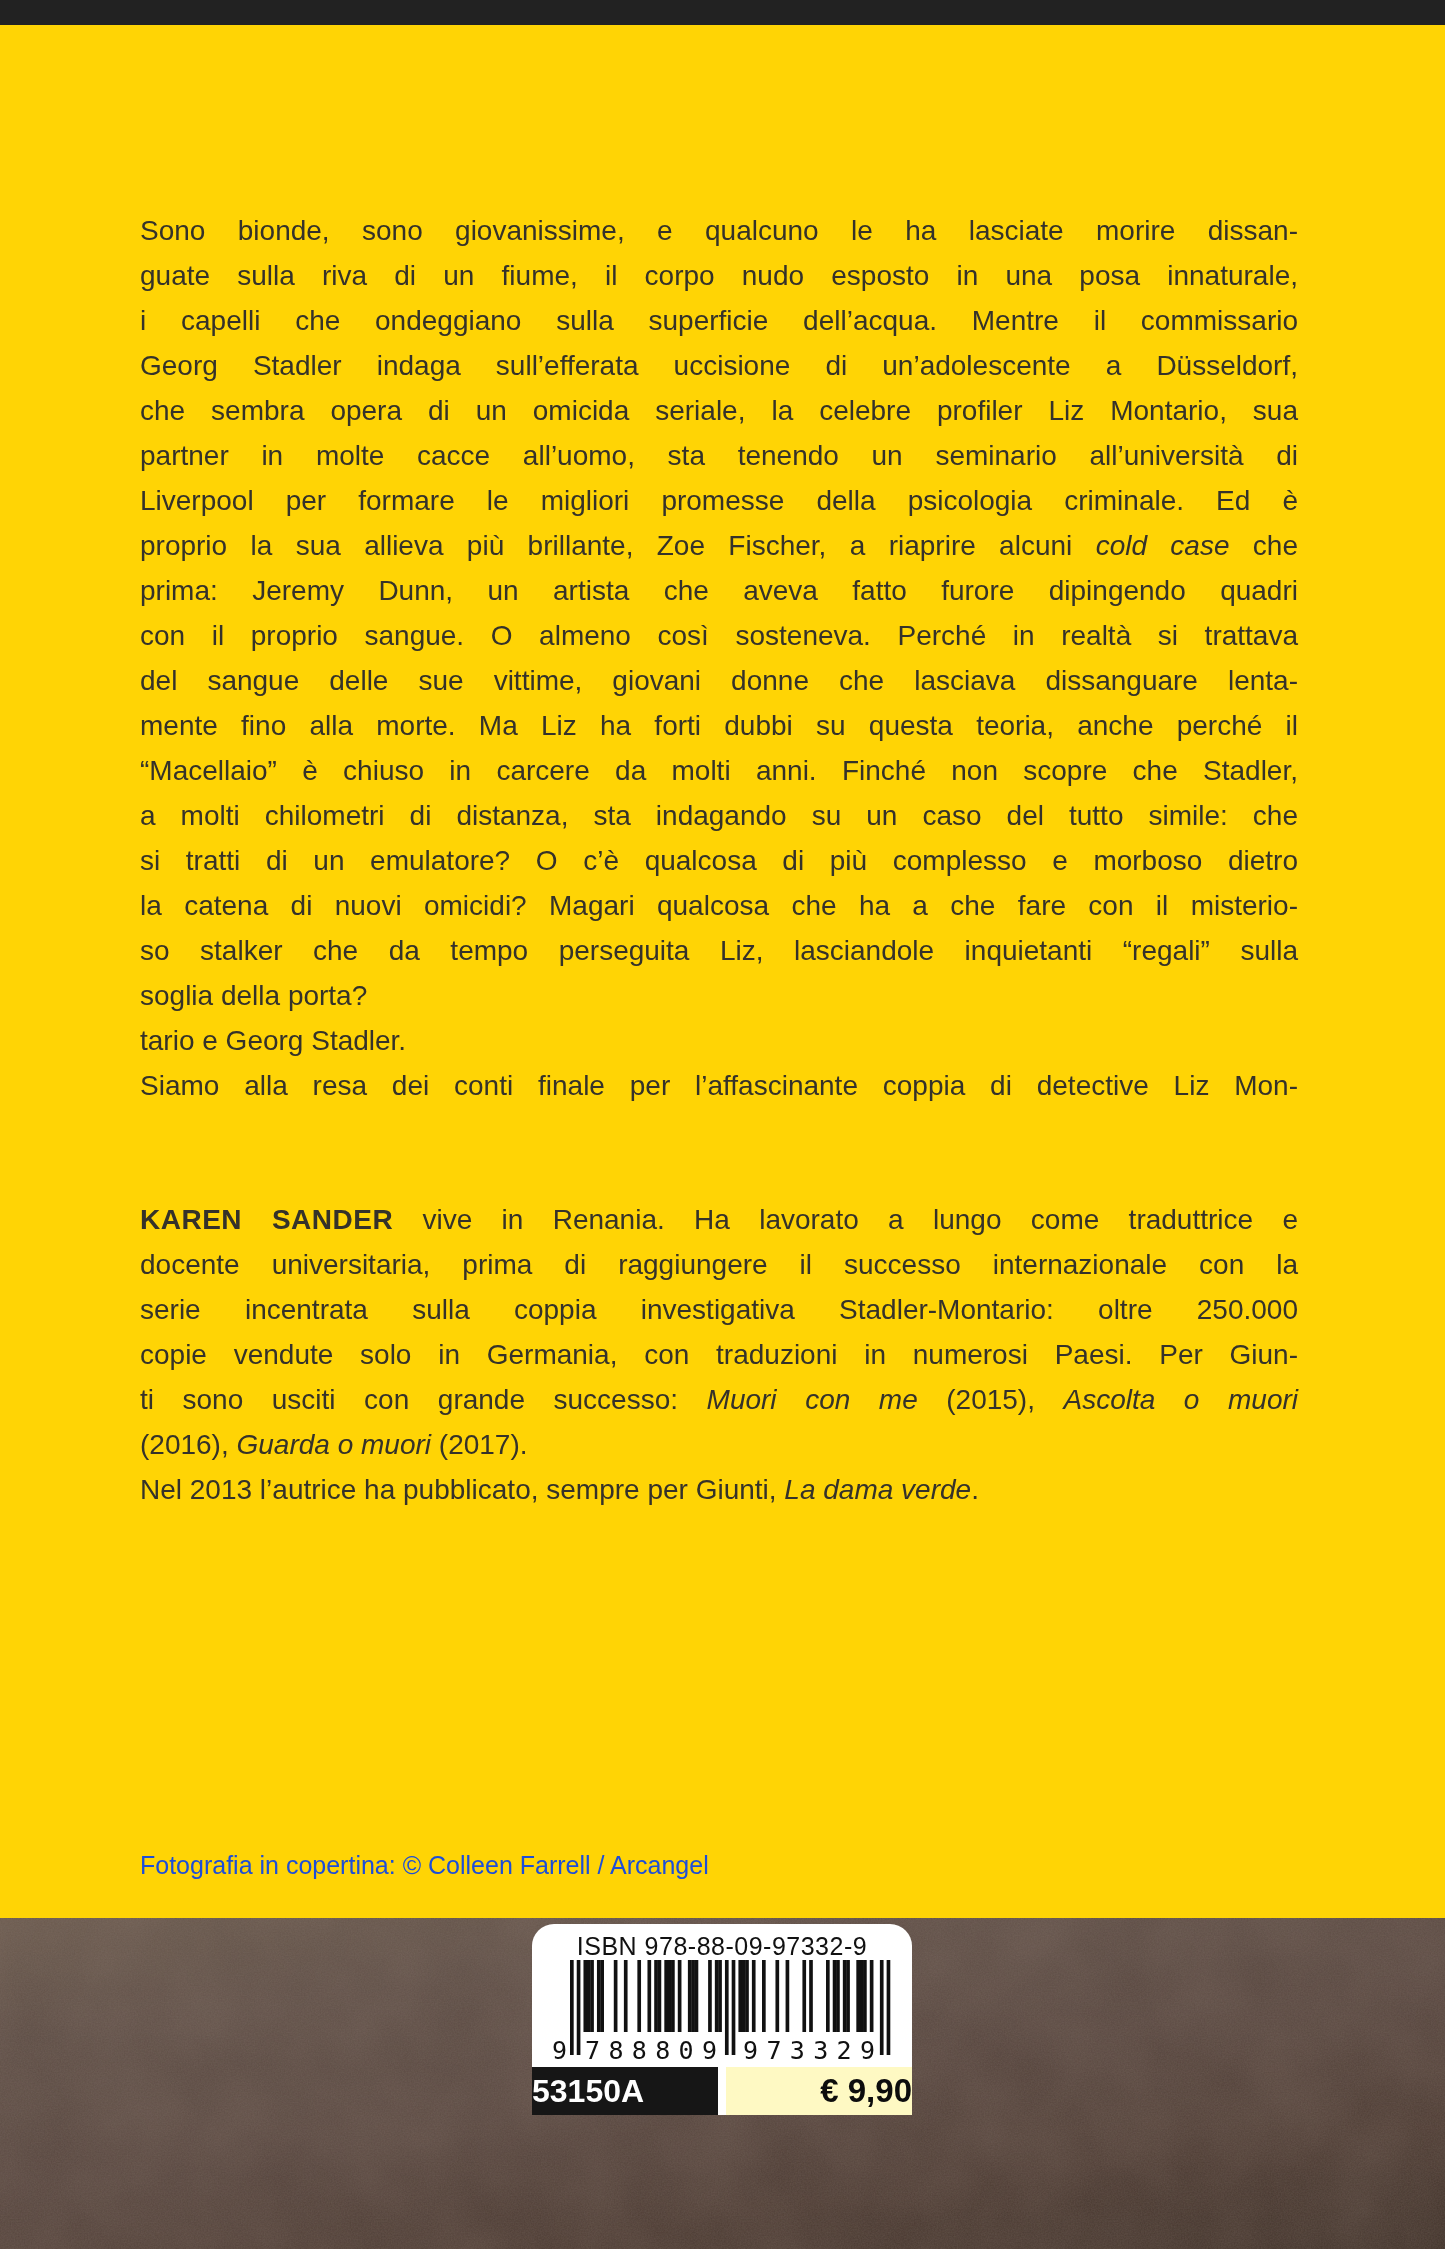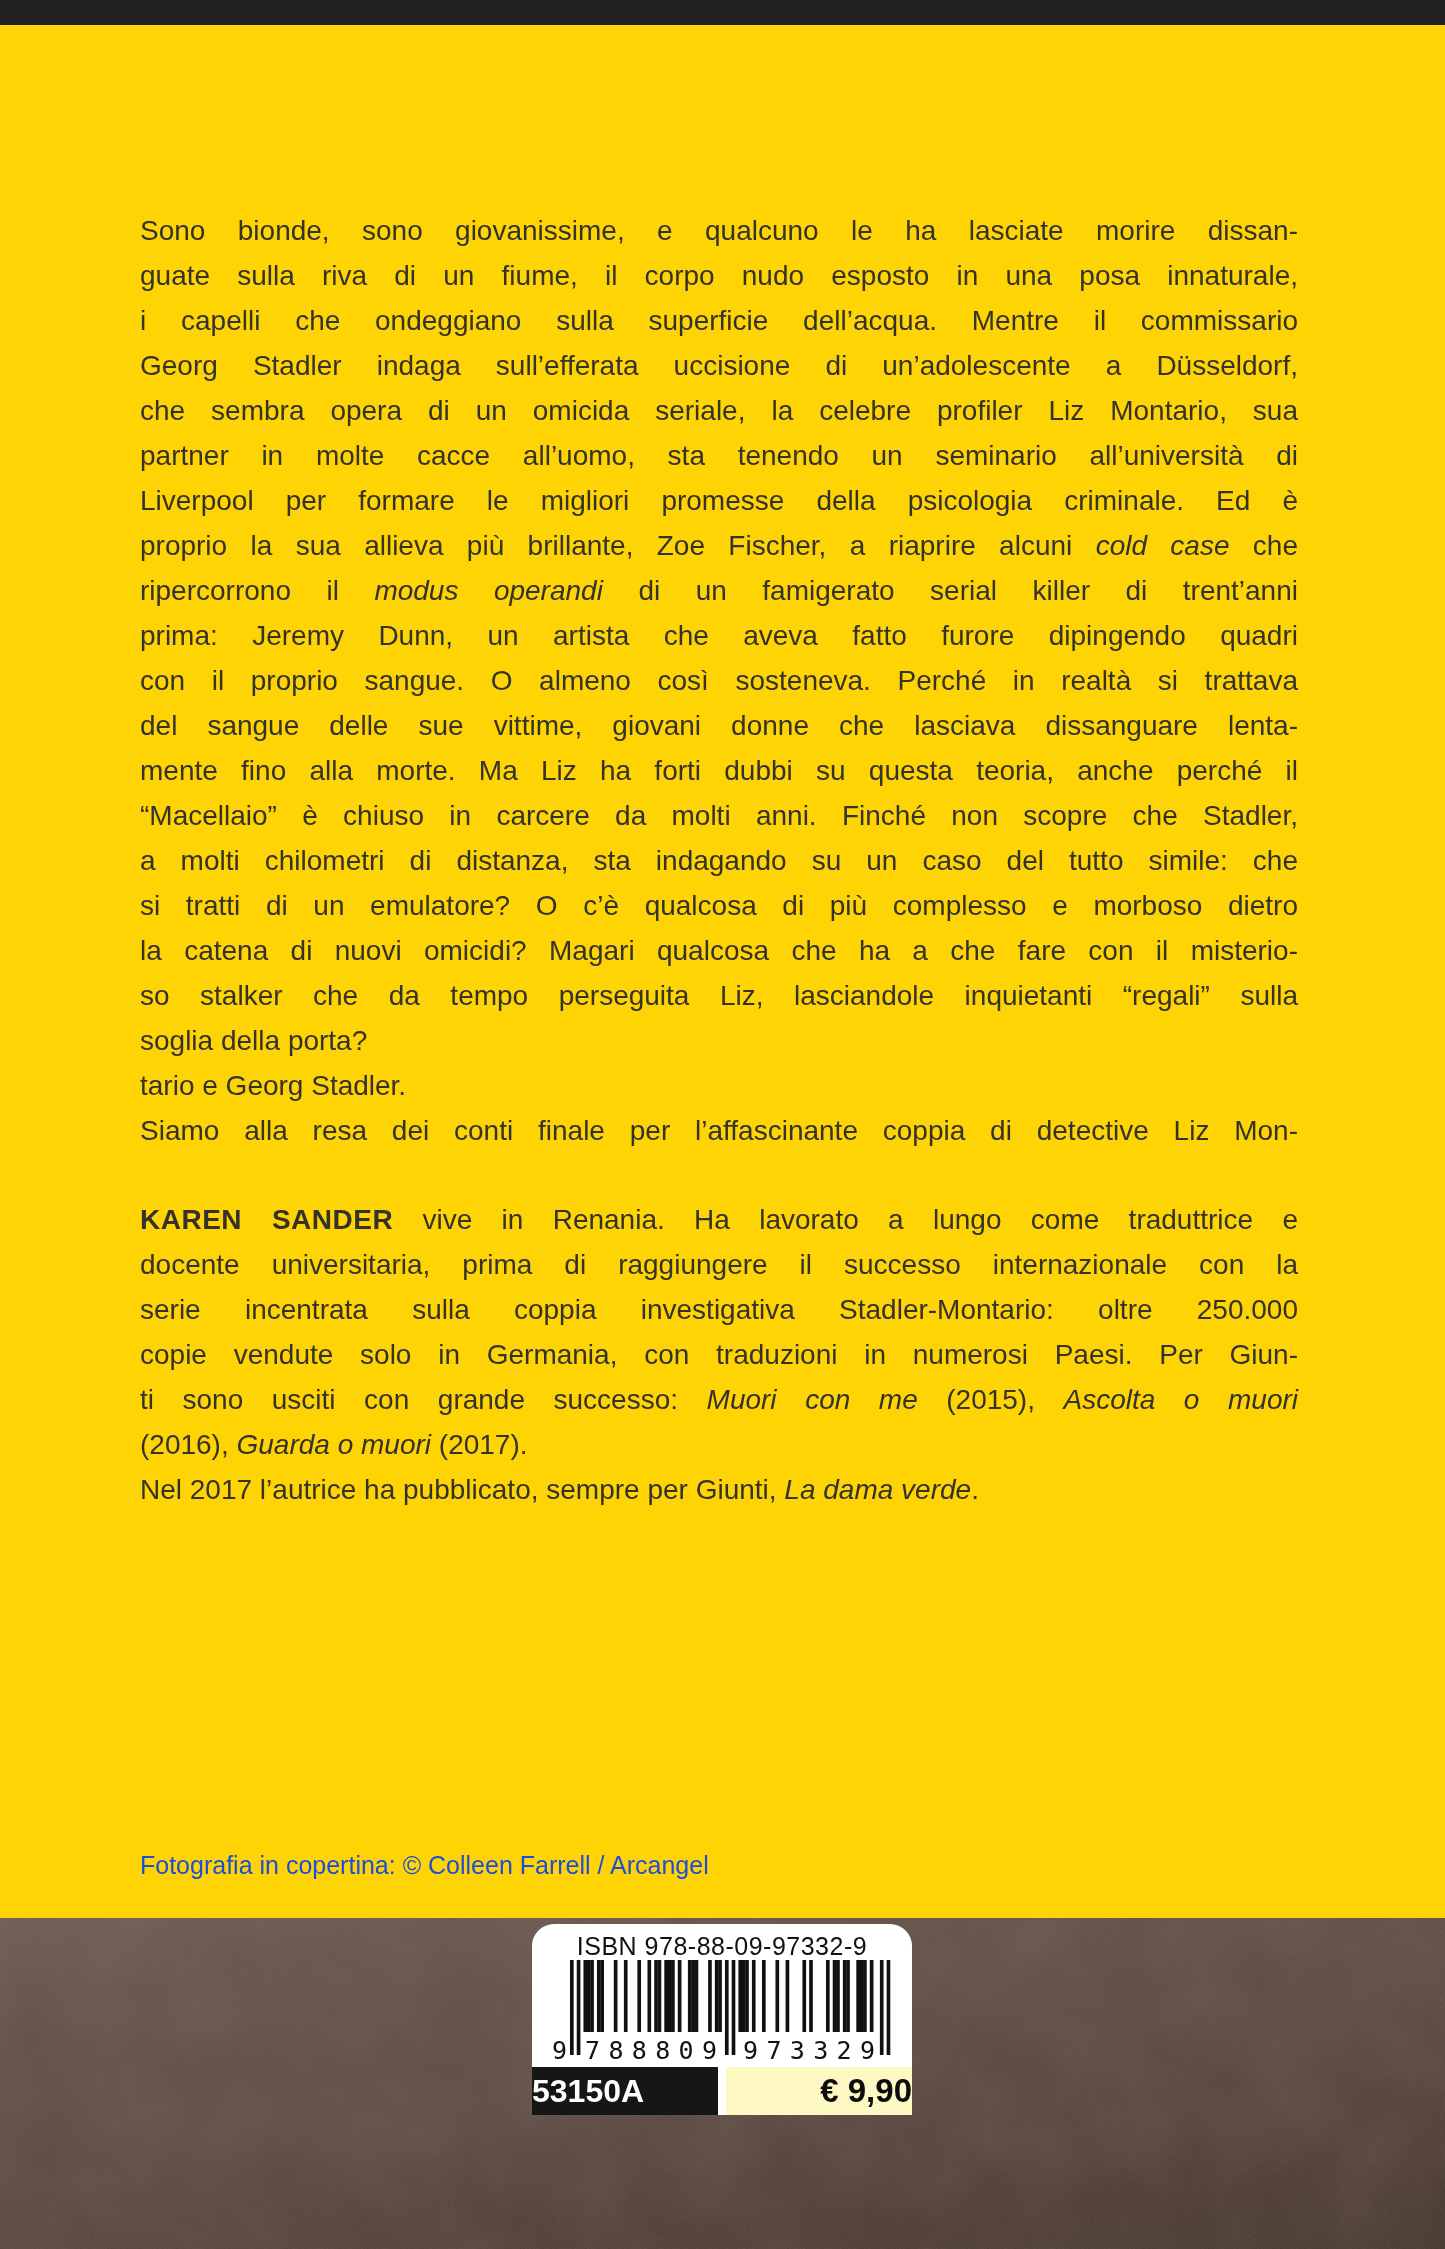--- a/index.html
+++ b/index.html
@@ -78,21 +78,20 @@
 
   <div class="textcol blurb">
       <div class="line just"><span>Sono bionde, sono giovanissime, e qualcuno le ha lasciate morire dissan-</span></div>
       <div class="line just"><span>guate sulla riva di un fiume, il corpo nudo esposto in una posa innaturale,</span></div>
       <div class="line just"><span>i capelli che ondeggiano sulla superficie dell’acqua. Mentre il commissario</span></div>
       <div class="line just"><span>Georg Stadler indaga sull’efferata uccisione di un’adolescente a Düsseldorf,</span></div>
       <div class="line just"><span>che sembra opera di un omicida seriale, la celebre profiler Liz Montario, sua</span></div>
       <div class="line just"><span>partner in molte cacce all’uomo, sta tenendo un seminario all’università di</span></div>
       <div class="line just"><span>Liverpool per formare le migliori promesse della psicologia criminale. Ed è</span></div>
       <div class="line just"><span>proprio la sua allieva più brillante, Zoe Fischer, a riaprire alcuni </span><span class="i">cold case</span><span> che</span></div>
-      <div class="line just"><span>ripercorrono il </span><span class="i">modus operandi</span><span> di un famigerato serial killer di trent’anni</span></div>
       <div class="line just"><span>prima: Jeremy Dunn, un artista che aveva fatto furore dipingendo quadri</span></div>
       <div class="line just"><span>con il proprio sangue. O almeno così sosteneva. Perché in realtà si trattava</span></div>
       <div class="line just"><span>del sangue delle sue vittime, giovani donne che lasciava dissanguare lenta-</span></div>
       <div class="line just"><span>mente fino alla morte. Ma Liz ha forti dubbi su questa teoria, anche perché il</span></div>
       <div class="line just"><span>“Macellaio” è chiuso in carcere da molti anni. Finché non scopre che Stadler,</span></div>
       <div class="line just"><span>a molti chilometri di distanza, sta indagando su un caso del tutto simile: che</span></div>
       <div class="line just"><span>si tratti di un emulatore? O c’è qualcosa di più complesso e morboso dietro</span></div>
       <div class="line just"><span>la catena di nuovi omicidi? Magari qualcosa che ha a che fare con il misterio-</span></div>
       <div class="line just"><span>so stalker che da tempo perseguita Liz, lasciandole inquietanti “regali” sulla</span></div>
       <div class="line"><span>soglia della porta?</span></div>
@@ -100,21 +99,21 @@
       <div class="line just"><span>Siamo alla resa dei conti finale per l’affascinante coppia di detective Liz Mon-</span></div>
     </div>
 
   <div class="textcol bio">
       <div class="line just"><span class="b">KAREN SANDER</span><span> vive in Renania. Ha lavorato a lungo come traduttrice e</span></div>
       <div class="line just"><span>docente universitaria, prima di raggiungere il successo internazionale con la</span></div>
       <div class="line just"><span>serie incentrata sulla coppia investigativa Stadler-Montario: oltre 250.000</span></div>
       <div class="line just"><span>copie vendute solo in Germania, con traduzioni in numerosi Paesi. Per Giun-</span></div>
       <div class="line just"><span>ti sono usciti con grande successo: </span><span class="i">Muori con me</span><span> (2015), </span><span class="i">Ascolta o muori</span></div>
       <div class="line"><span>(2016), </span><span class="i">Guarda o muori</span><span> (2017).</span></div>
-      <div class="line"><span>Nel 2017 l’autrice ha pubblicato, sempre per Giunti, </span><span class="i">La dama verde</span><span>.</span></div>
+      <div class="line"><span>Nel 2013 l’autrice ha pubblicato, sempre per Giunti, </span><span class="i">La dama verde</span><span>.</span></div>
     </div>
 
   <div class="credit">Fotografia in copertina: © Colleen Farrell / Arcangel</div>
 
   <div class="bottom-panel">
     <svg class="noise" width="1445" height="356">
       <filter id="grain">
           <feTurbulence type="fractalNoise" baseFrequency="0.7" numOctaves="2" seed="7"></feTurbulence>
           <feColorMatrix type="matrix" values="0 0 0 0 0.35  0 0 0 0 0.28  0 0 0 0 0.24  0 0 0 0.6 0"></feColorMatrix>
         </filter>

